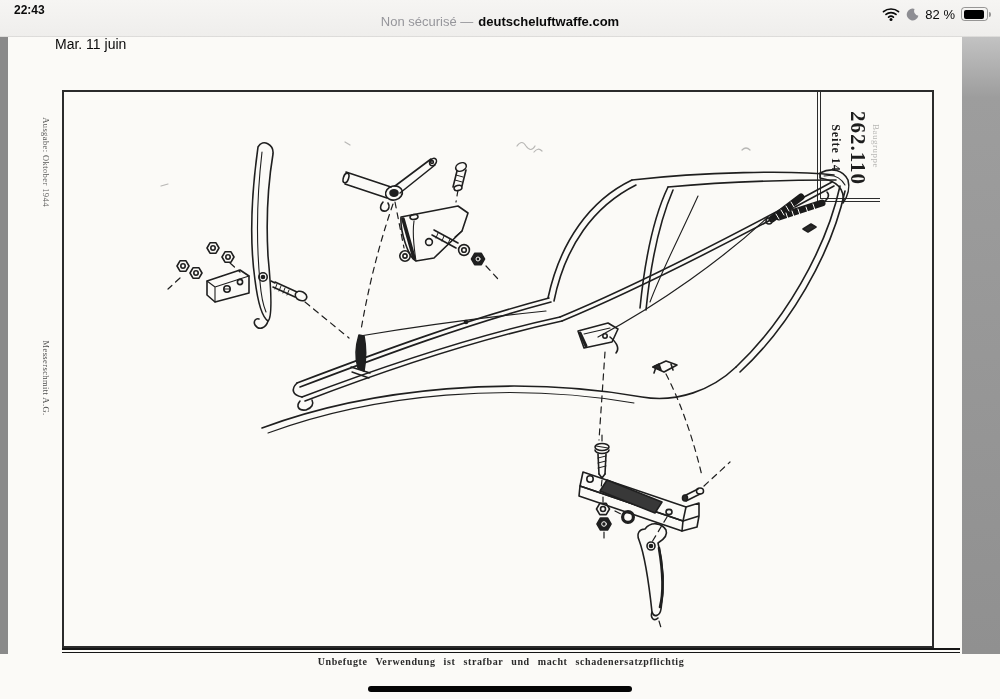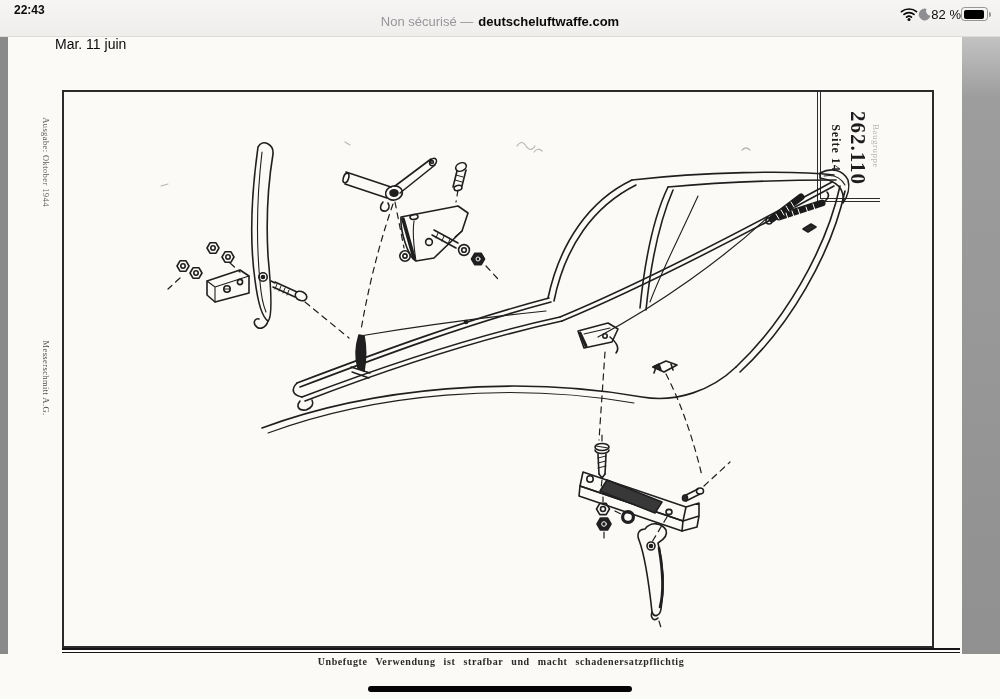--- a/index.html
+++ b/index.html
@@ -9,21 +9,21 @@
 
   
   .statusbar{position:absolute;left:0;top:0;width:1000px;height:36px;
              background:linear-gradient(#f6f5f3,#efeeec);
              border-bottom:1px solid rgba(0,0,0,.10);z-index:30;}
   .sb-time{position:absolute;left:14px;top:3px;font-size:12px;font-weight:600;color:#0a0a0a;}
   .sb-date{position:absolute;left:55px;top:4px;font-size:14px;font-weight:400;color:#0a0a0a;margin-top:32px;}
   .urlbar{position:absolute;left:0;right:0;top:14px;text-align:center;font-size:13px;white-space:nowrap;}
   .url-sec{color:#96969b;font-weight:400;}
   .url-dom{color:#0a0a0a;font-weight:600;margin-left:5px;}
-  .sb-right{position:absolute;right:12px;top:6px;display:flex;align-items:center;height:16px;}
+  .sb-right{position:absolute;right:12px;top:6px;display:flex;align-items:center;gap:6px;height:16px;}
   .sb-batt-pct{font-size:13px;color:#0a0a0a;}
   .batt{position:relative;width:25px;height:12px;border:1px solid rgba(0,0,0,.38);border-radius:3.5px;}
   .batt-fill{position:absolute;left:1.5px;top:1.5px;bottom:1.5px;width:82%;background:#000;border-radius:2px;}
   .batt-nub{position:absolute;right:-4px;top:3.5px;width:2.5px;height:5px;background:rgba(0,0,0,.38);
             border-radius:0 2px 2px 0;}
 
   
   .scanarea{position:absolute;left:0;top:36px;width:1000px;height:663px;background:#fbfaf7;}
   .gutter-left{position:absolute;left:0;top:0;width:8px;height:618px;background:#8a8a8a;}
   .gutter-right{position:absolute;left:962px;top:0;width:38px;height:618px;

